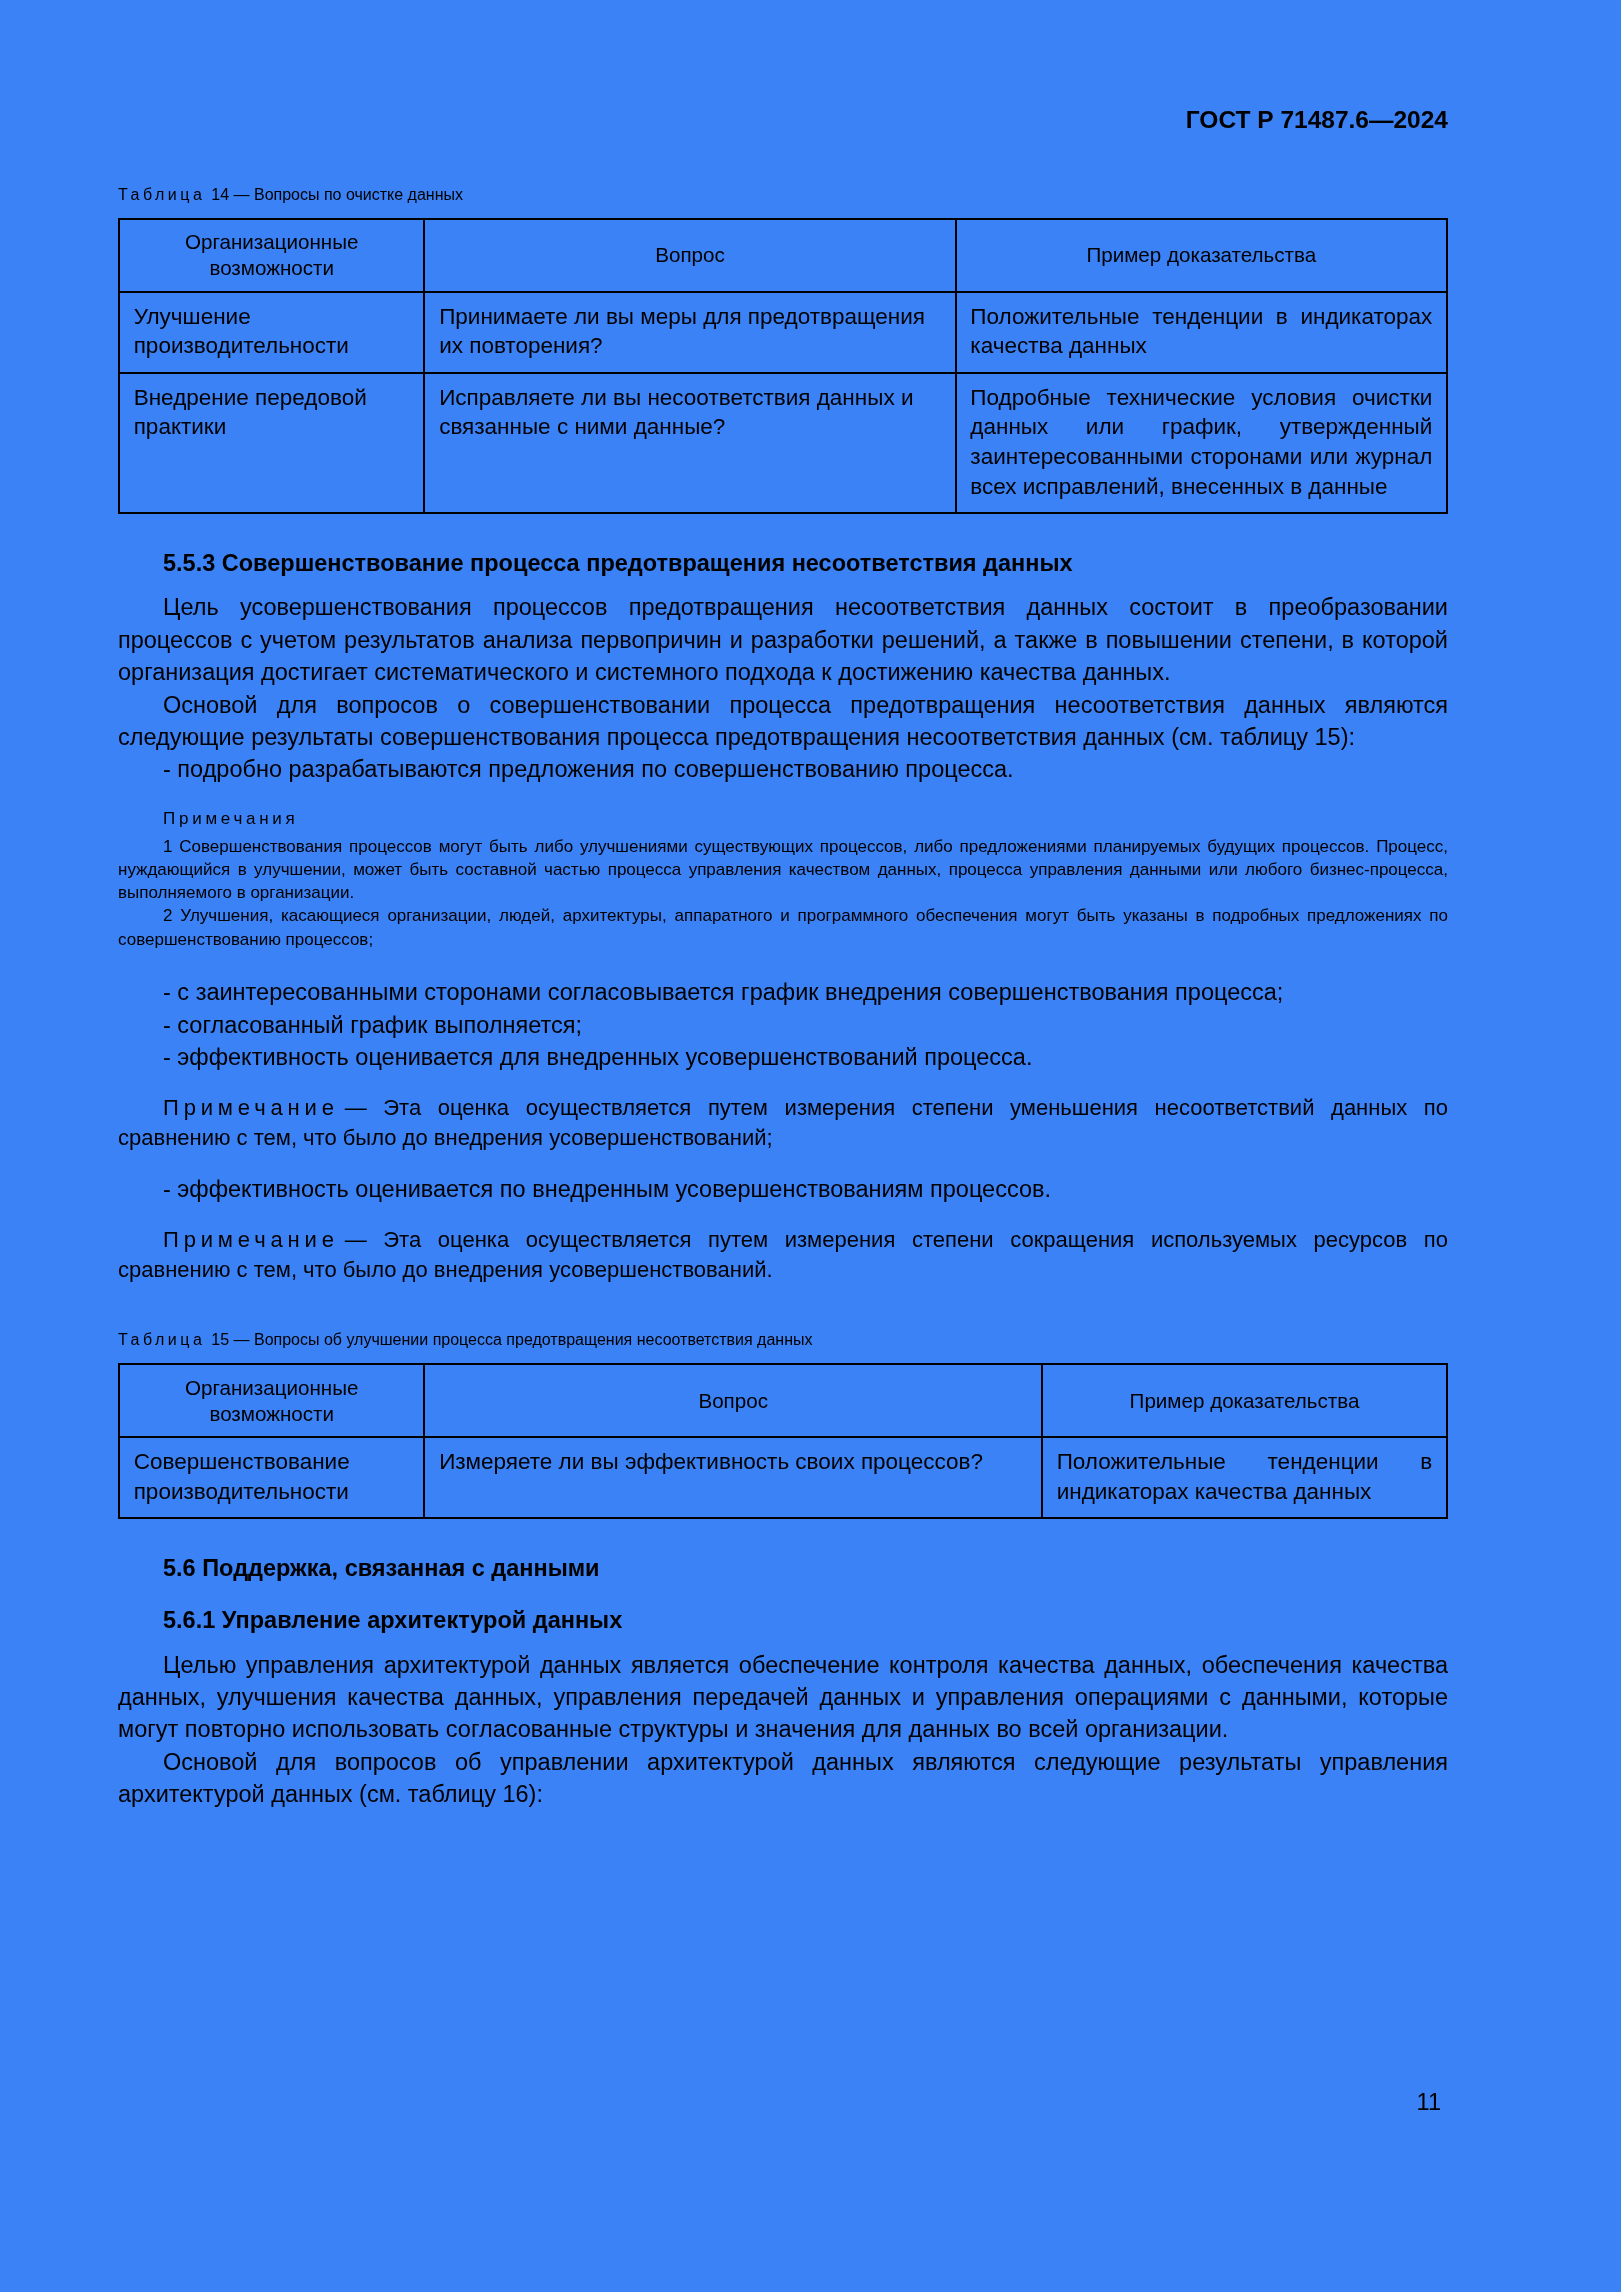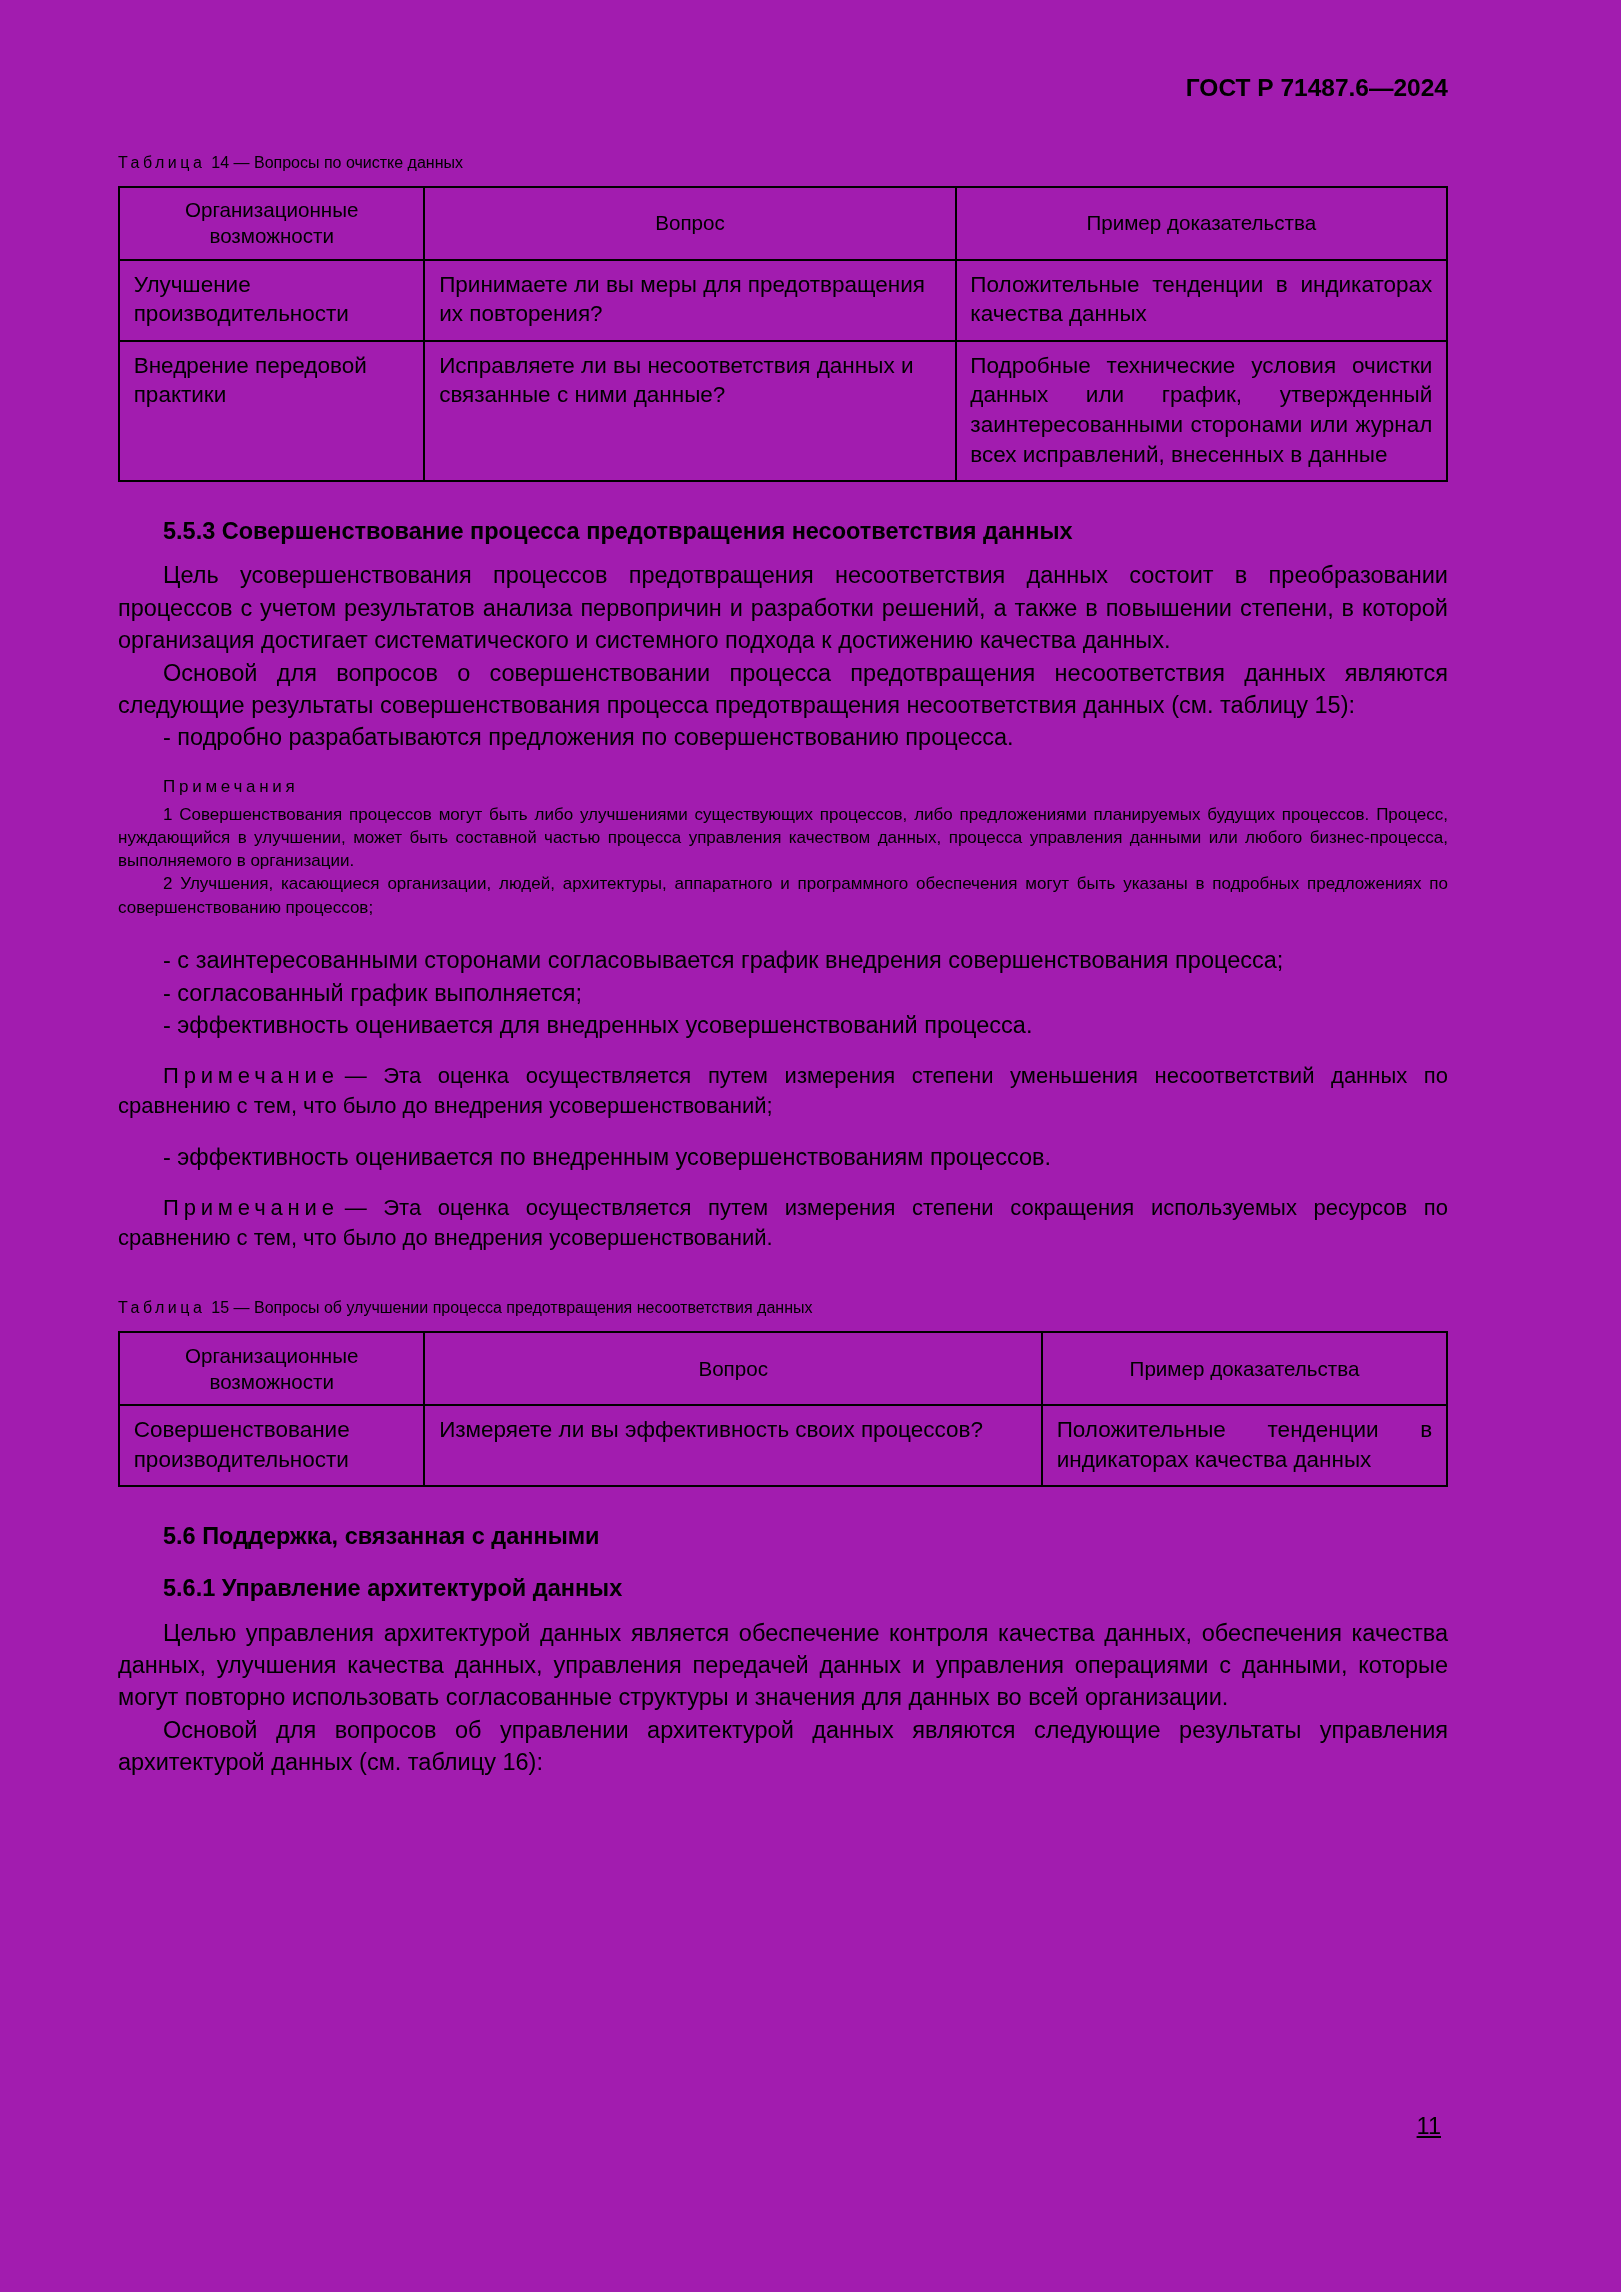--- a/index.html
+++ b/index.html
@@ -2,26 +2,26 @@
 <html lang="ru"><head>
 <meta charset="utf-8">
 <style>
   * { margin: 0; padding: 0; box-sizing: border-box; }
   html, body { background: #ffffff; }
   .page {
     position: relative;
     width: 1621px;
     height: 2293px;
     margin: 0 auto;
-    background: #a21caf;
+    background: #3b82f6;
     color: #000000;
     font-family: "Liberation Sans", sans-serif;
     font-size: 23.5px;
     line-height: 1.38;
-    padding: 71px 173px 0 118px;
+    padding: 103px 173px 0 118px;
     overflow: hidden;
   }
   .doc-header {
     text-align: right;
     font-weight: bold;
     font-size: 24.5px;
     margin-bottom: 47px;
   }
   .caption { margin-bottom: 11.8px; font-size: 16px; }
   .spaced { letter-spacing: 0.22em; margin-right: 5.9px; }
@@ -81,23 +81,22 @@
     line-height: 1.37;
     text-align: justify;
     text-indent: 45px;
     margin-top: 19.6px;
     margin-bottom: 19.6px;
   }
   .caption-t15 { margin-top: 44px; }
   .page-number {
     position: absolute;
     right: 180px;
-    bottom: 151px;
+    bottom: 175px;
     font-size: 23.5px;
-    text-decoration: underline;
   }
 </style>
 </head>
 <body>
 
 <div class="page">
 
   <div class="doc-header">ГОСТ Р 71487.6—2024</div>
 
   <p class="caption"><span class="spaced">Таблица</span><span>14 — Вопросы по очистке данных</span></p>

